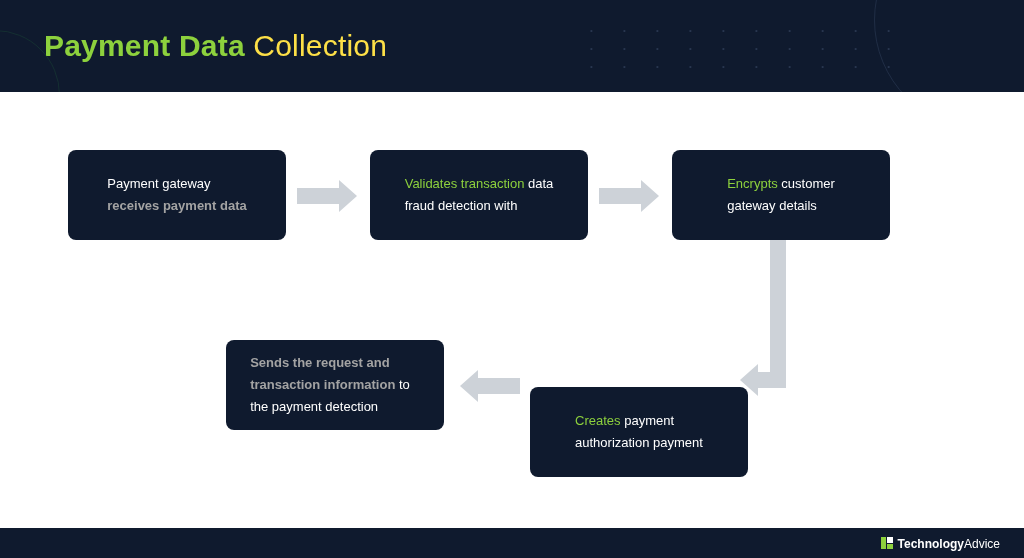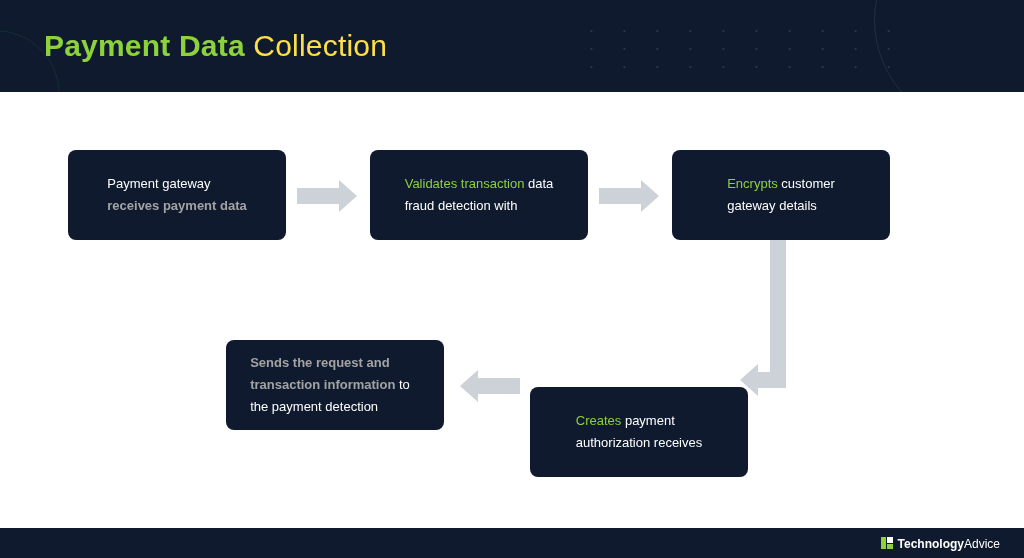--- a/index.html
+++ b/index.html
@@ -220,21 +220,21 @@
 
     <div class="elbow">
       <div class="vshaft"></div>
       <div class="hshaft"></div>
       <div class="head-left"></div>
     </div>
 
     <div class="node n4">
       <div>
         <span class="accent-inline">Creates</span><span> payment</span><br>
-        <span>authorization receives</span>
+        <span>authorization payment</span>
       </div>
     </div>
 
     <div class="arrow-h a45">
       <div class="head-left"></div>
         <div class="shaft"></div>
     </div>
 
     <div class="node n5">
       <div>

